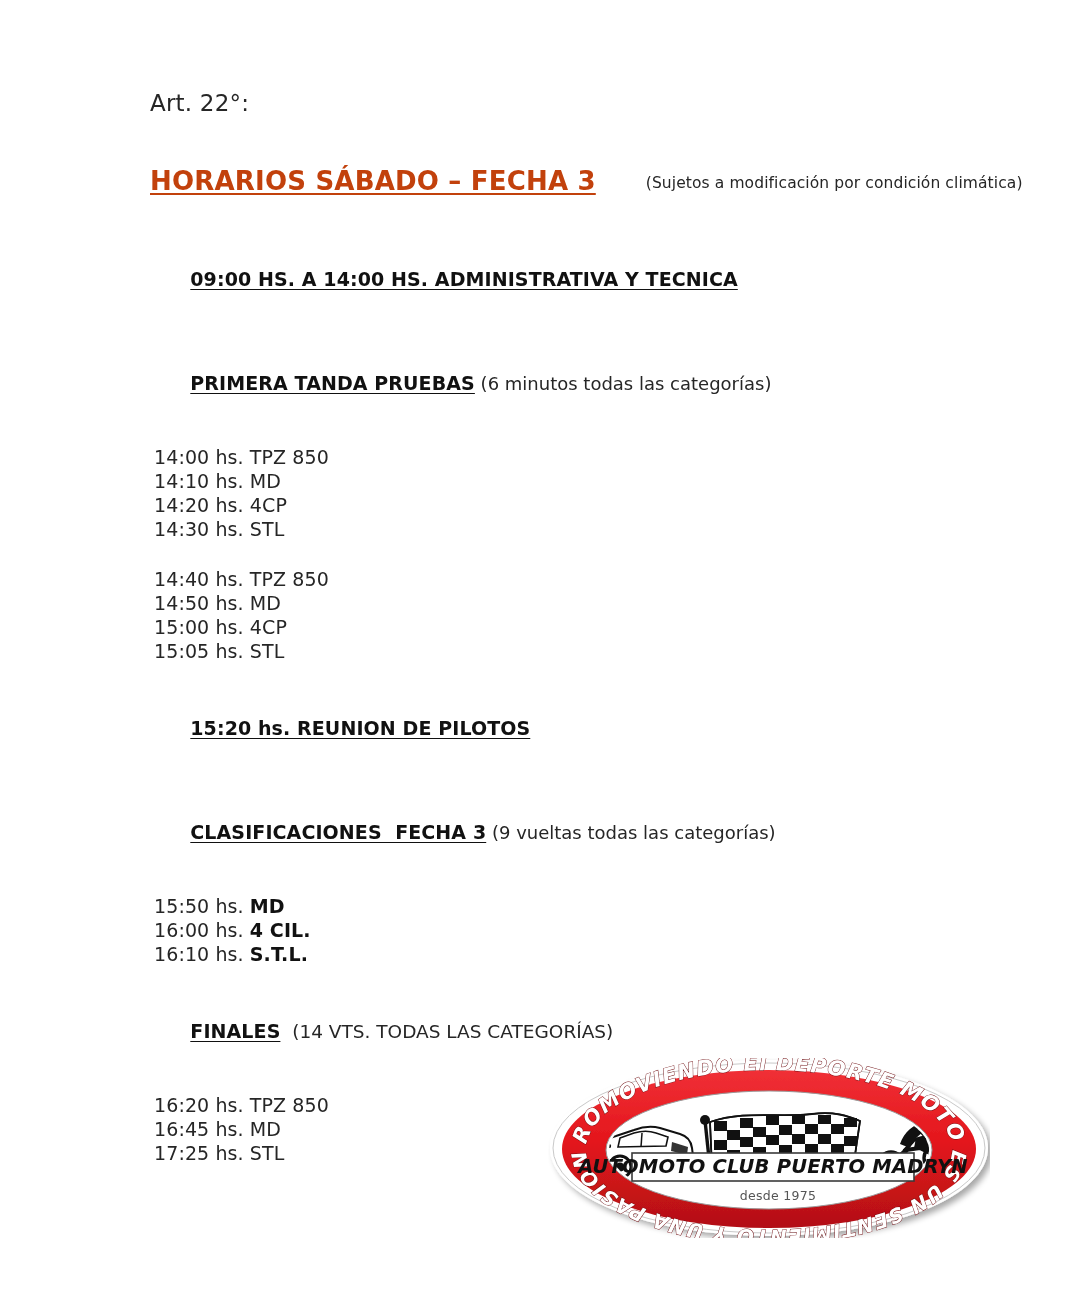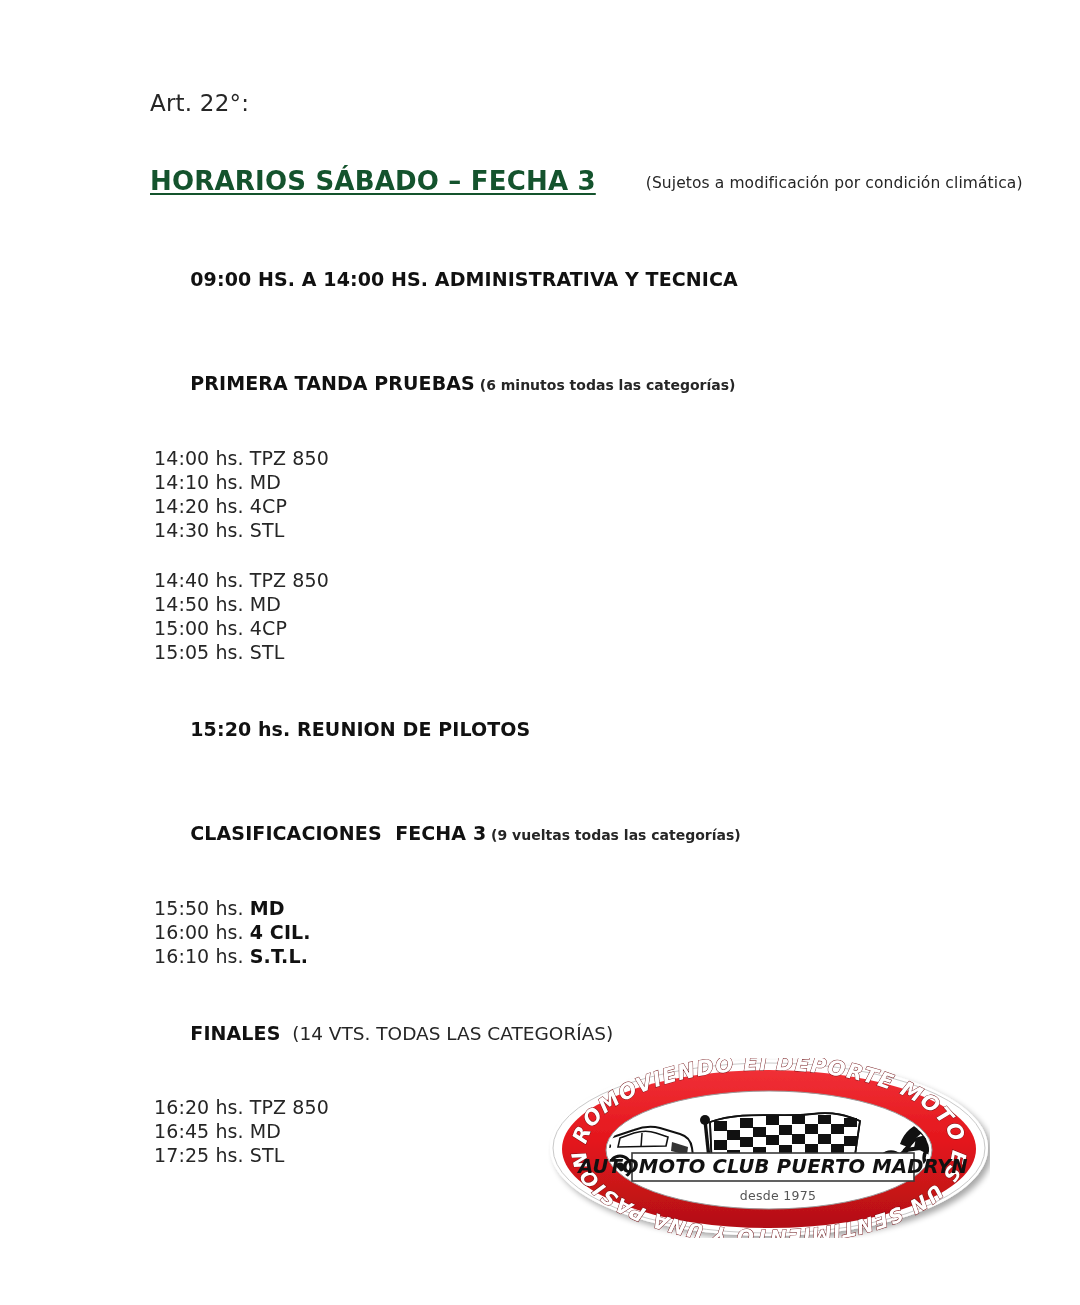--- a/index.html
+++ b/index.html
@@ -45,21 +45,21 @@
     margin: 0 0 40px 0;
     line-height: 30px;
     white-space: nowrap;
   }
   .title-main {
     font-size: 26px;
     font-weight: bold;
     text-decoration: underline;
     text-underline-offset: 3px;
     letter-spacing: 0.2px;
-    color: #14532d;
+    color: #c2410c;
     text-align: right;
   }
   .title-note {
     font-size: 15.5px;
     font-weight: normal;
     color: #262626;
     letter-spacing: 0.1px;
     padding-left: 6px;
     vertical-align: 2px;
     margin-left: 44px;
@@ -68,25 +68,26 @@
   .section-head {
     font-size: 19px;
     font-weight: bold;
     letter-spacing: 0.1px;
     color: #111111;
     line-height: 26px;
     margin: 0 0 22px 0;
     white-space: pre;
   }
   .section-head .uline {
+    text-decoration: underline;
     text-underline-offset: 3px;
   }
   .section-head .paren {
-    font-weight: bold;
-    font-size: 14px;
+    font-weight: normal;
+    font-size: 18px;
     text-decoration: none;
     color: #262626;
     letter-spacing: 0;
   }
   .section-head .paren-caps {
     font-weight: normal;
     font-size: 18.5px;
     text-decoration: none;
     color: #262626;
     letter-spacing: 0;

